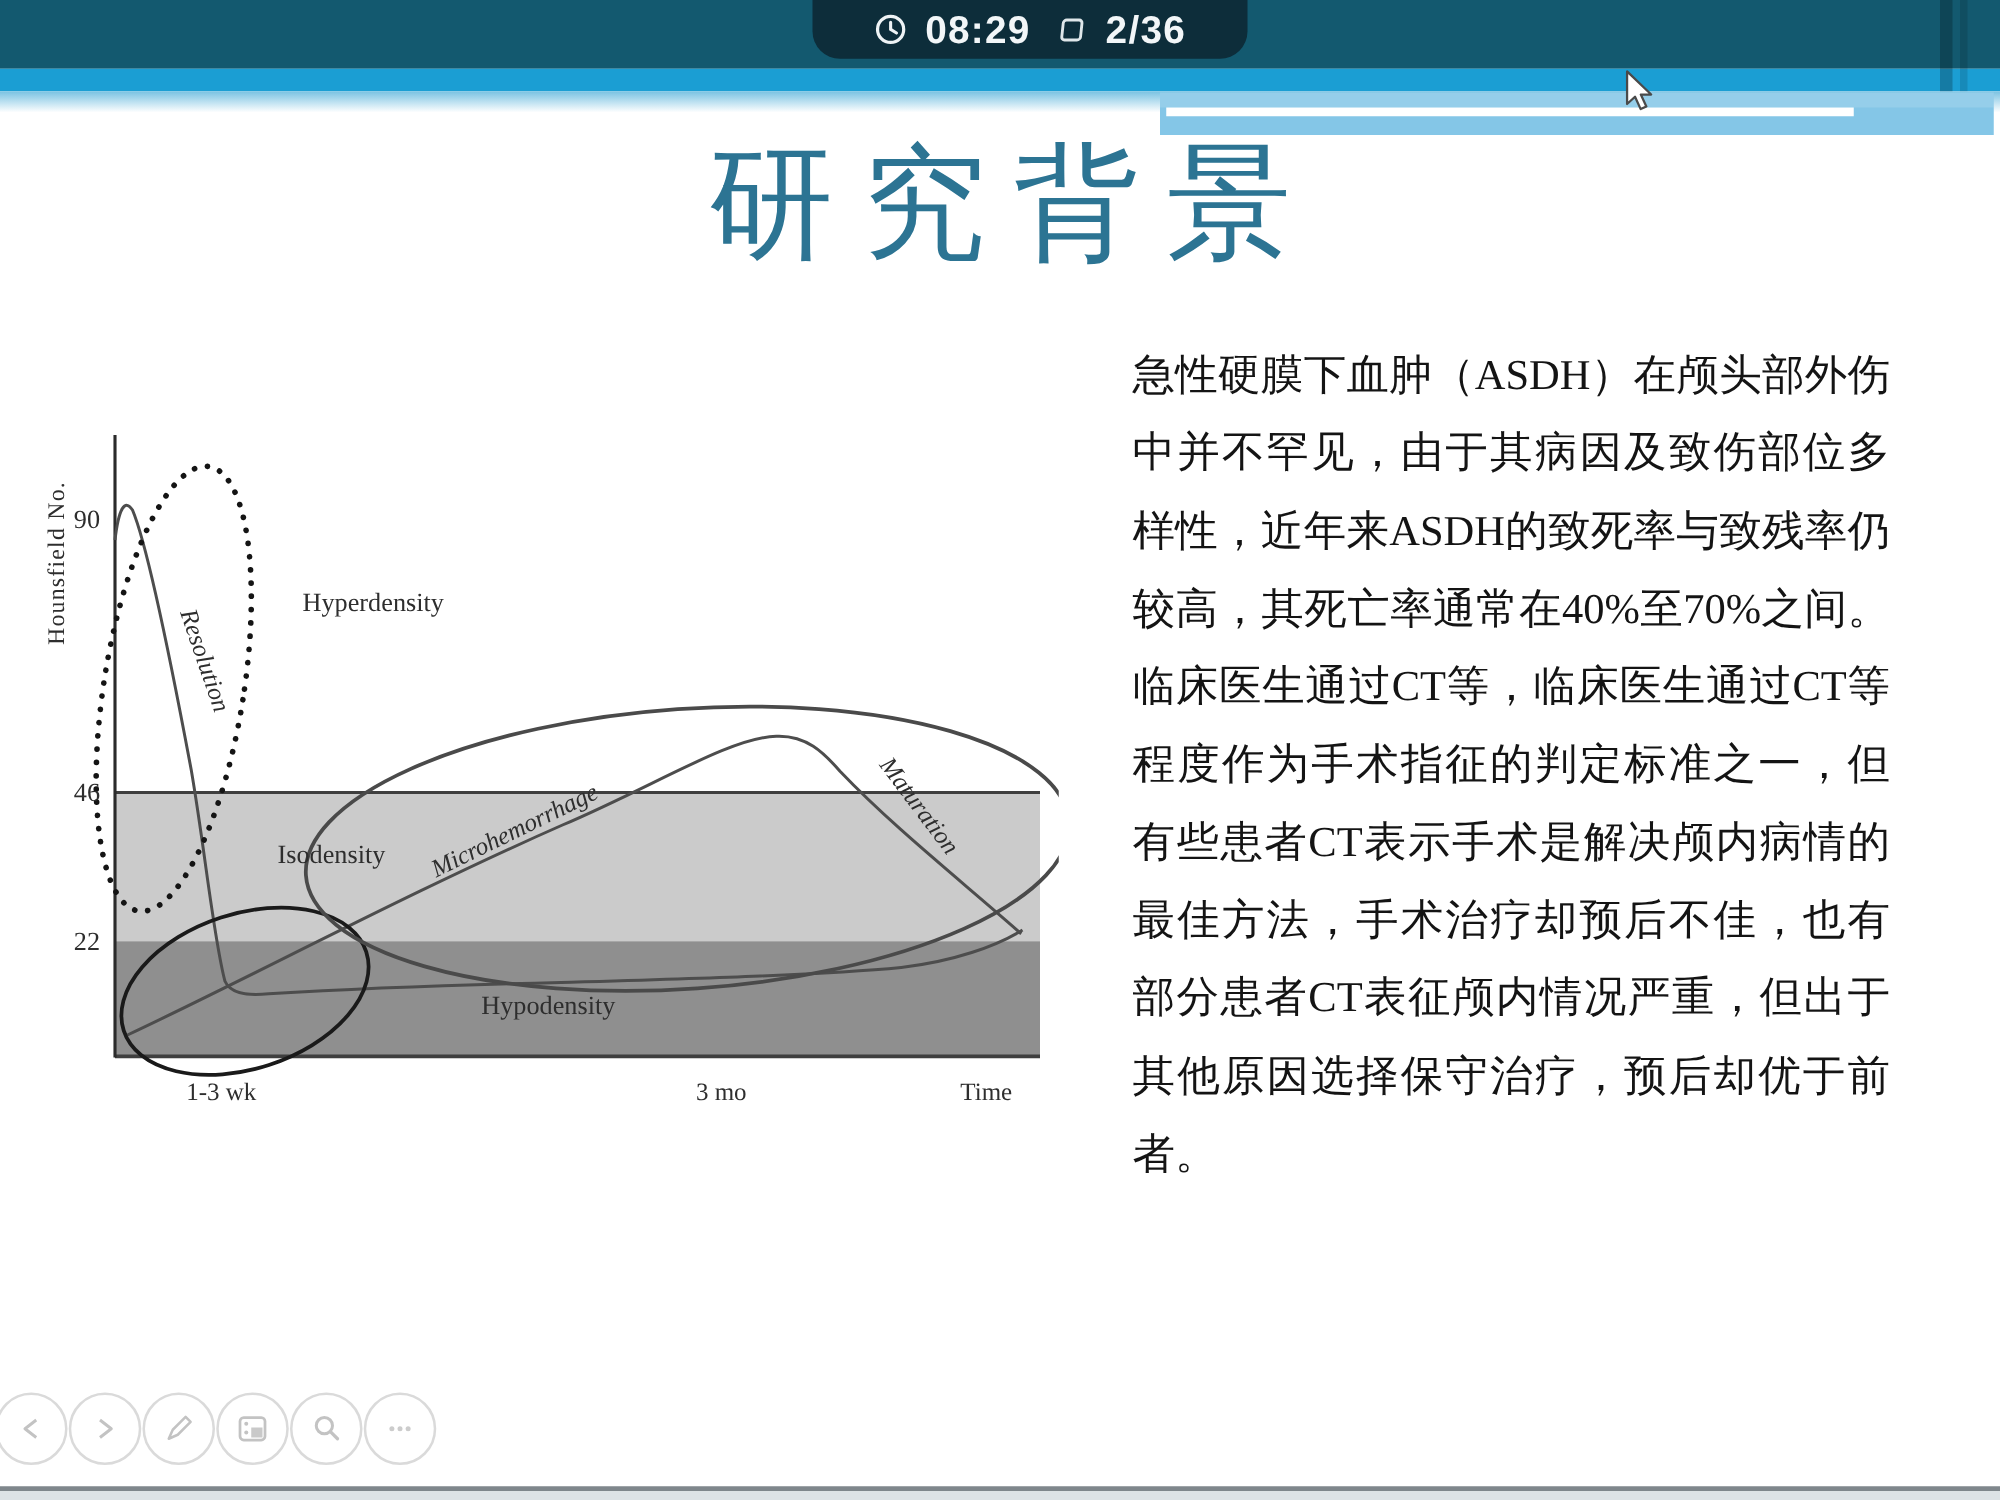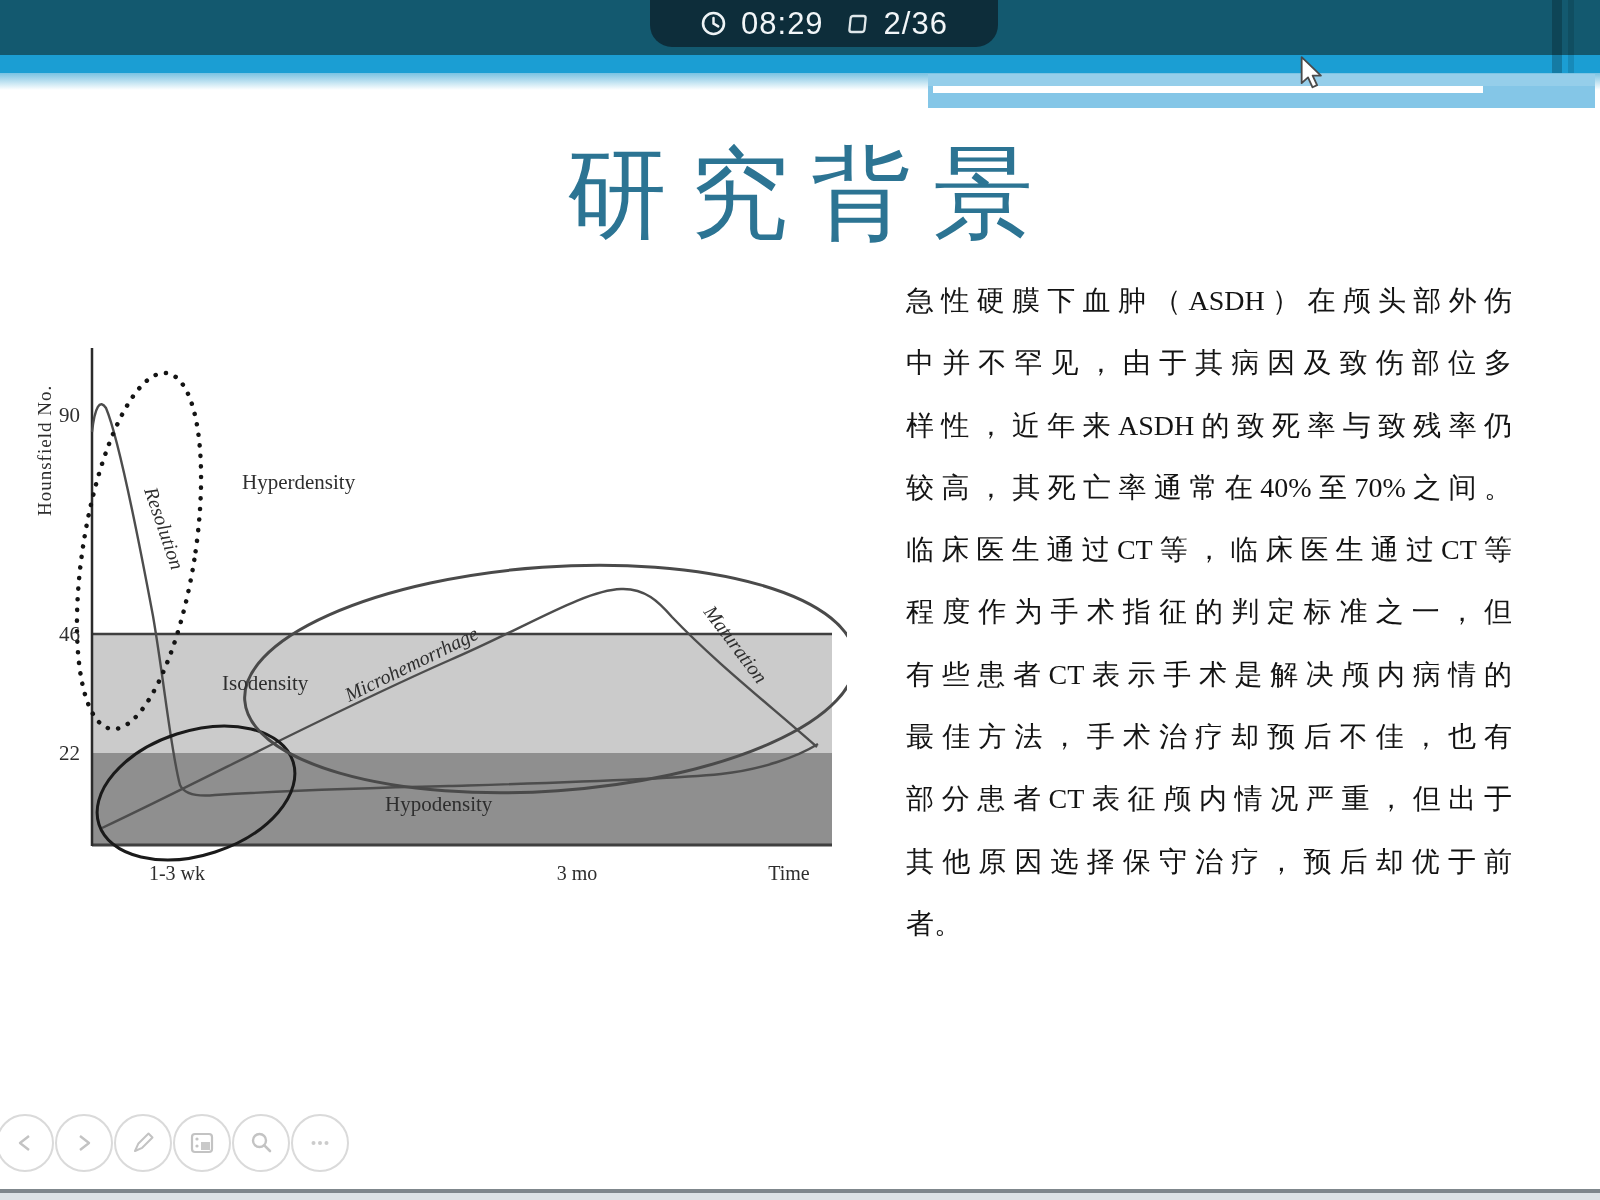--- a/index.html
+++ b/index.html
@@ -6,42 +6,42 @@
   body{
     width:1600px;height:1200px;position:relative;overflow:hidden;
     background:#ffffff;font-family:"Liberation Sans",sans-serif;
   }
   
   .topbar{position:absolute;left:0;top:0;width:1600px;height:55px;background:#13596f;}
   .topbar-tab{
     position:absolute;left:650px;top:0;width:348px;height:47px;
     background:#0d2d3a;border-radius:0 0 22px 22px;
     display:flex;align-items:center;justify-content:center;gap:14px;
-    color:#f2f6f8;font-weight:normal;font-size:31px;letter-spacing:1px;
+    color:#f2f6f8;font-weight:bold;font-size:31px;letter-spacing:1px;
   }
   .topbar-tab .icn{flex:0 0 auto;display:block;}
   .bluestrip{position:absolute;left:0;top:55px;width:1600px;height:18px;background:#1b9ed3;}
   .bluefade{position:absolute;left:0;top:73px;width:1600px;height:17px;
     background:linear-gradient(#79c2e2,#ffffff);}
   .deco{position:absolute;left:928px;top:74px;width:667px;height:34px;background:#84c6e7;}
   .deco .hilite{position:absolute;left:0;top:0;width:100%;height:12px;background:rgba(255,255,255,0.14);}
   .deco .wline{position:absolute;left:5px;top:12px;width:550px;height:7px;background:#ffffff;}
   .vstreak1{position:absolute;left:1552px;top:0;width:10px;height:73px;background:rgba(0,0,0,0.22);}
   .vstreak2{position:absolute;left:1568px;top:0;width:6px;height:73px;background:rgba(0,0,0,0.12);}
   
   .slide-title{
     position:absolute;left:0;top:106px;width:1600px;text-align:center;
     font-family:"Liberation Serif",serif;color:#2c7493;
-    font-size:100px;line-height:1.15;letter-spacing:0.22em;text-indent:0.22em;margin-top:31px;
+    font-size:100px;line-height:1.15;letter-spacing:0.22em;text-indent:0.22em;
   }
   .figure{position:absolute;left:10px;top:332px;width:820px;height:566px;margin-left:17px;}
   .figure text{font-family:"Liberation Serif",serif;fill:#2e2e2e;}
   .para{
     position:absolute;left:906px;top:270px;width:606px;
-    font-family:"Liberation Serif",serif;font-size:28px;color:#141414;
+    font-family:"Liberation Serif",serif;font-size:34px;color:#141414;
   }
   .pline{
     height:62.3px;line-height:62.3px;white-space:nowrap;
     text-align:justify;text-align-last:justify;
   }
   .pline.last{text-align-last:left;}
   
   .toolbar{position:absolute;left:-4px;top:1114px;display:flex;gap:1px;}
   .tbtn{
     box-sizing:border-box;width:58px;height:58px;border-radius:50%;

